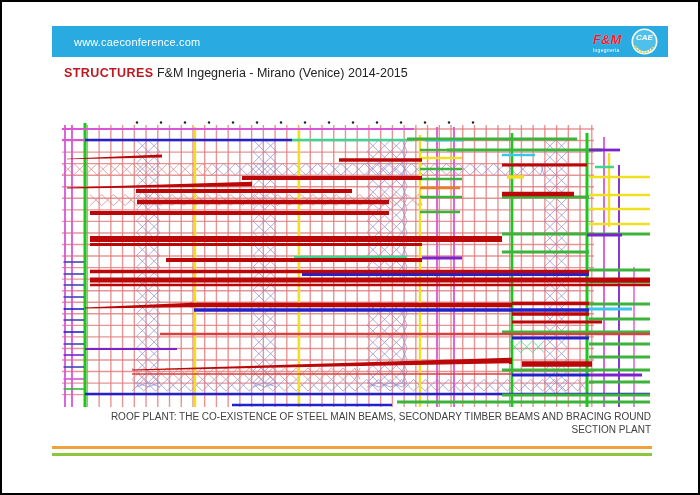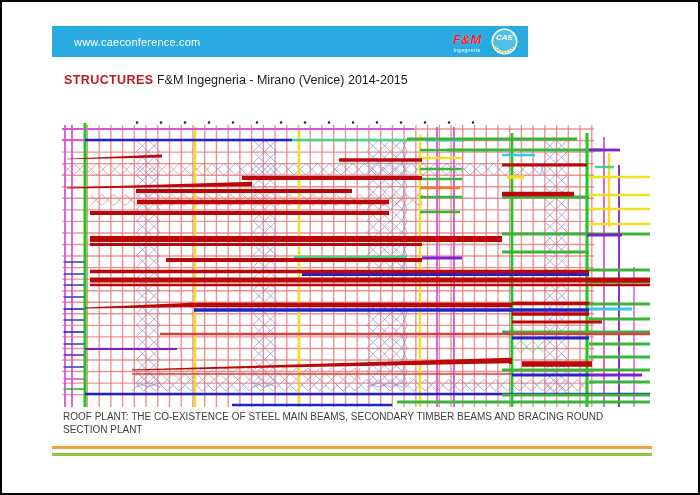--- a/index.html
+++ b/index.html
@@ -1,31 +1,31 @@
 <!DOCTYPE html>
 <html><head>
 <meta charset="utf-8">
 <style>
   html,body{margin:0;padding:0;background:#666;}
   .slide{position:relative;width:700px;height:495px;background:#fff;
          border:2px solid #000;box-sizing:border-box;overflow:hidden;
          font-family:"Liberation Sans", sans-serif;}
-  .header-bar{position:absolute;left:50px;top:24px;width:476px;height:31px;
+  .header-bar{position:absolute;left:50px;top:24px;width:616px;height:31px;
               background:#29ABE2;display:flex;align-items:center;}
   .header-url{color:#fff;font-size:11px;margin-left:22px;letter-spacing:.2px;}
   .logo-zone{position:absolute;right:10px;top:2px;height:27px;display:flex;align-items:center;gap:10px;}
-  .fm-logo{text-align:center;line-height:1;}
+  .fm-logo{text-align:left;line-height:1;}
   .fm-top{color:#E8192C;font-weight:bold;font-size:13px;font-style:italic;
           text-shadow:0 0 1px #fff;}
   .fm-bottom{color:#fff;font-size:5px;letter-spacing:.3px;display:block;margin-top:1px;}
-  .title-line{position:absolute;left:62px;top:71px;font-size:12.5px;color:#222;white-space:nowrap;}
+  .title-line{position:absolute;left:62px;top:64px;font-size:12.5px;color:#222;white-space:nowrap;}
   .title-heading{color:#C01820;font-weight:bold;letter-spacing:.4px;}
   .drawing-wrap{position:absolute;left:60px;top:115px;width:588px;height:290px;}
   .caption{position:absolute;left:61px;top:408px;width:588px;color:#404040;
-           font-size:10px;line-height:1.32;}
+           font-size:10px;line-height:1.32;text-align:right;}
   .stripe{position:absolute;left:50px;width:600px;height:2.5px;}
   .stripe-orange{top:444px;background:#F0A23C;}
   .stripe-green{top:451px;background:#8CC63F;}
 </style>
 </head>
 <body>
 
 <div class="slide">
 
   <div class="header-bar">

